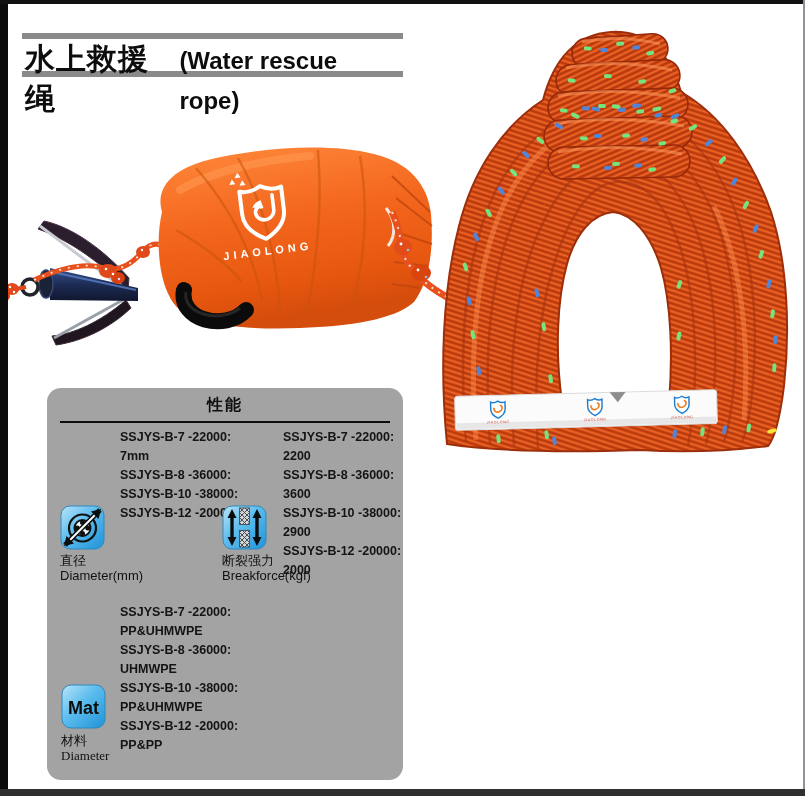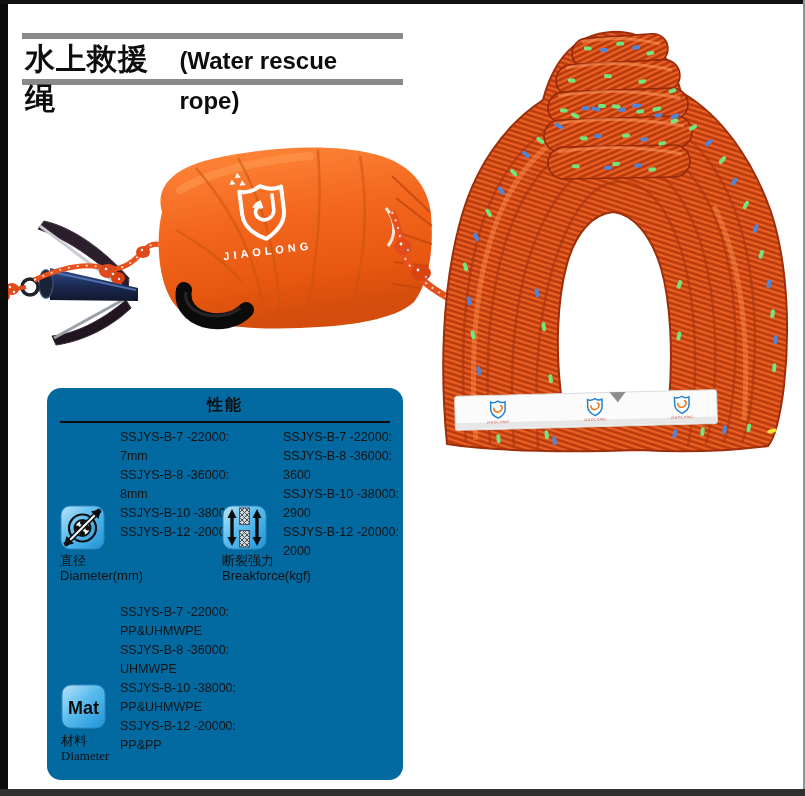--- a/index.html
+++ b/index.html
@@ -11,35 +11,35 @@
   }
   .frame{position:absolute;z-index:9;}
   .frame.left{left:0;top:0;width:8px;height:796px;background:#0b0b0b;}
   .frame.top{left:0;top:0;width:805px;height:4px;background:#111111;}
   .frame.right{right:0;top:0;width:2px;height:796px;background:#8d939a;}
   .frame.bottom{left:0;bottom:0;width:805px;height:7px;background:#2f2f2f;}
 
   
   .title-block{position:absolute;left:22px;top:33px;width:381px;z-index:3;}
   .title-rule{height:6px;background:#8a8a8a;}
-  .title-row{display:flex;align-items:baseline;height:40px;padding-left:3px;}
+  .title-row{display:flex;align-items:baseline;height:32px;padding-left:3px;}
   .title-zh{font-size:30px;font-weight:bold;color:#0d0d0d;letter-spacing:1px;line-height:40px;}
   .title-en{font-size:24px;font-weight:bold;color:#0d0d0d;line-height:40px;}
 
   
   .photo{position:absolute;left:0;top:0;width:805px;height:796px;z-index:1;}
 
   
   .panel{position:absolute;left:47px;top:388px;width:356px;height:392px;
-    background:#0369a1;border-radius:14px;z-index:2;color:#161616;}
+    background:#a3a3a3;border-radius:14px;z-index:2;color:#161616;}
   .panel-header{position:absolute;left:0;top:7px;width:100%;text-align:center;
     font-size:16px;font-weight:600;color:#0f0f0f;letter-spacing:2px;}
   .panel-rule{position:absolute;left:13px;right:13px;top:33px;height:2px;background:#0d0d0d;}
   .spec-col{position:absolute;width:165px;}
-  .spec-line{font-size:12.5px;line-height:19px;white-space:nowrap;color:#141414;}
+  .spec-line{font-size:12.5px;line-height:19px;white-space:nowrap;color:#141414;font-weight:bold;}
   .col-diam{left:73px;top:40px;}
   .col-break{left:236px;top:40px;}
   .col-mat{left:73px;top:215px;}
   .spec-icon{position:absolute;width:45px;height:45px;}
   .icon-diam{left:13px;top:117px;}
   .icon-break{left:175px;top:117px;}
   .icon-mat{left:14px;top:296px;}
   .spec-label{position:absolute;font-size:13px;line-height:14.5px;color:#111;}
   .lab-diam{left:13px;top:166px;}
   .lab-break{left:175px;top:166px;}
@@ -302,27 +302,27 @@
 </svg>
 
 <div class="panel">
   <div class="panel-header">性能</div>
   <div class="panel-rule"></div>
 
   <div class="spec-col col-diam">
     <div class="spec-line">SSJYS-B-7 -22000:</div>
     <div class="spec-line">7mm</div>
     <div class="spec-line">SSJYS-B-8 -36000:</div>
-    <div class="spec-line">8mm</div>
     <div class="spec-line">SSJYS-B-10 -38000:</div>
     <div class="spec-line">SSJYS-B-12 -20000:</div>
   </div>
 
   <div class="spec-col col-break">
     <div class="spec-line">SSJYS-B-7 -22000:</div>
+    <div class="spec-line">2200</div>
     <div class="spec-line">SSJYS-B-8 -36000:</div>
     <div class="spec-line">3600</div>
     <div class="spec-line">SSJYS-B-10 -38000:</div>
     <div class="spec-line">2900</div>
     <div class="spec-line">SSJYS-B-12 -20000:</div>
     <div class="spec-line">2000</div>
   </div>
 
   <div class="spec-col col-mat">
     <div class="spec-line">SSJYS-B-7 -22000:</div>

